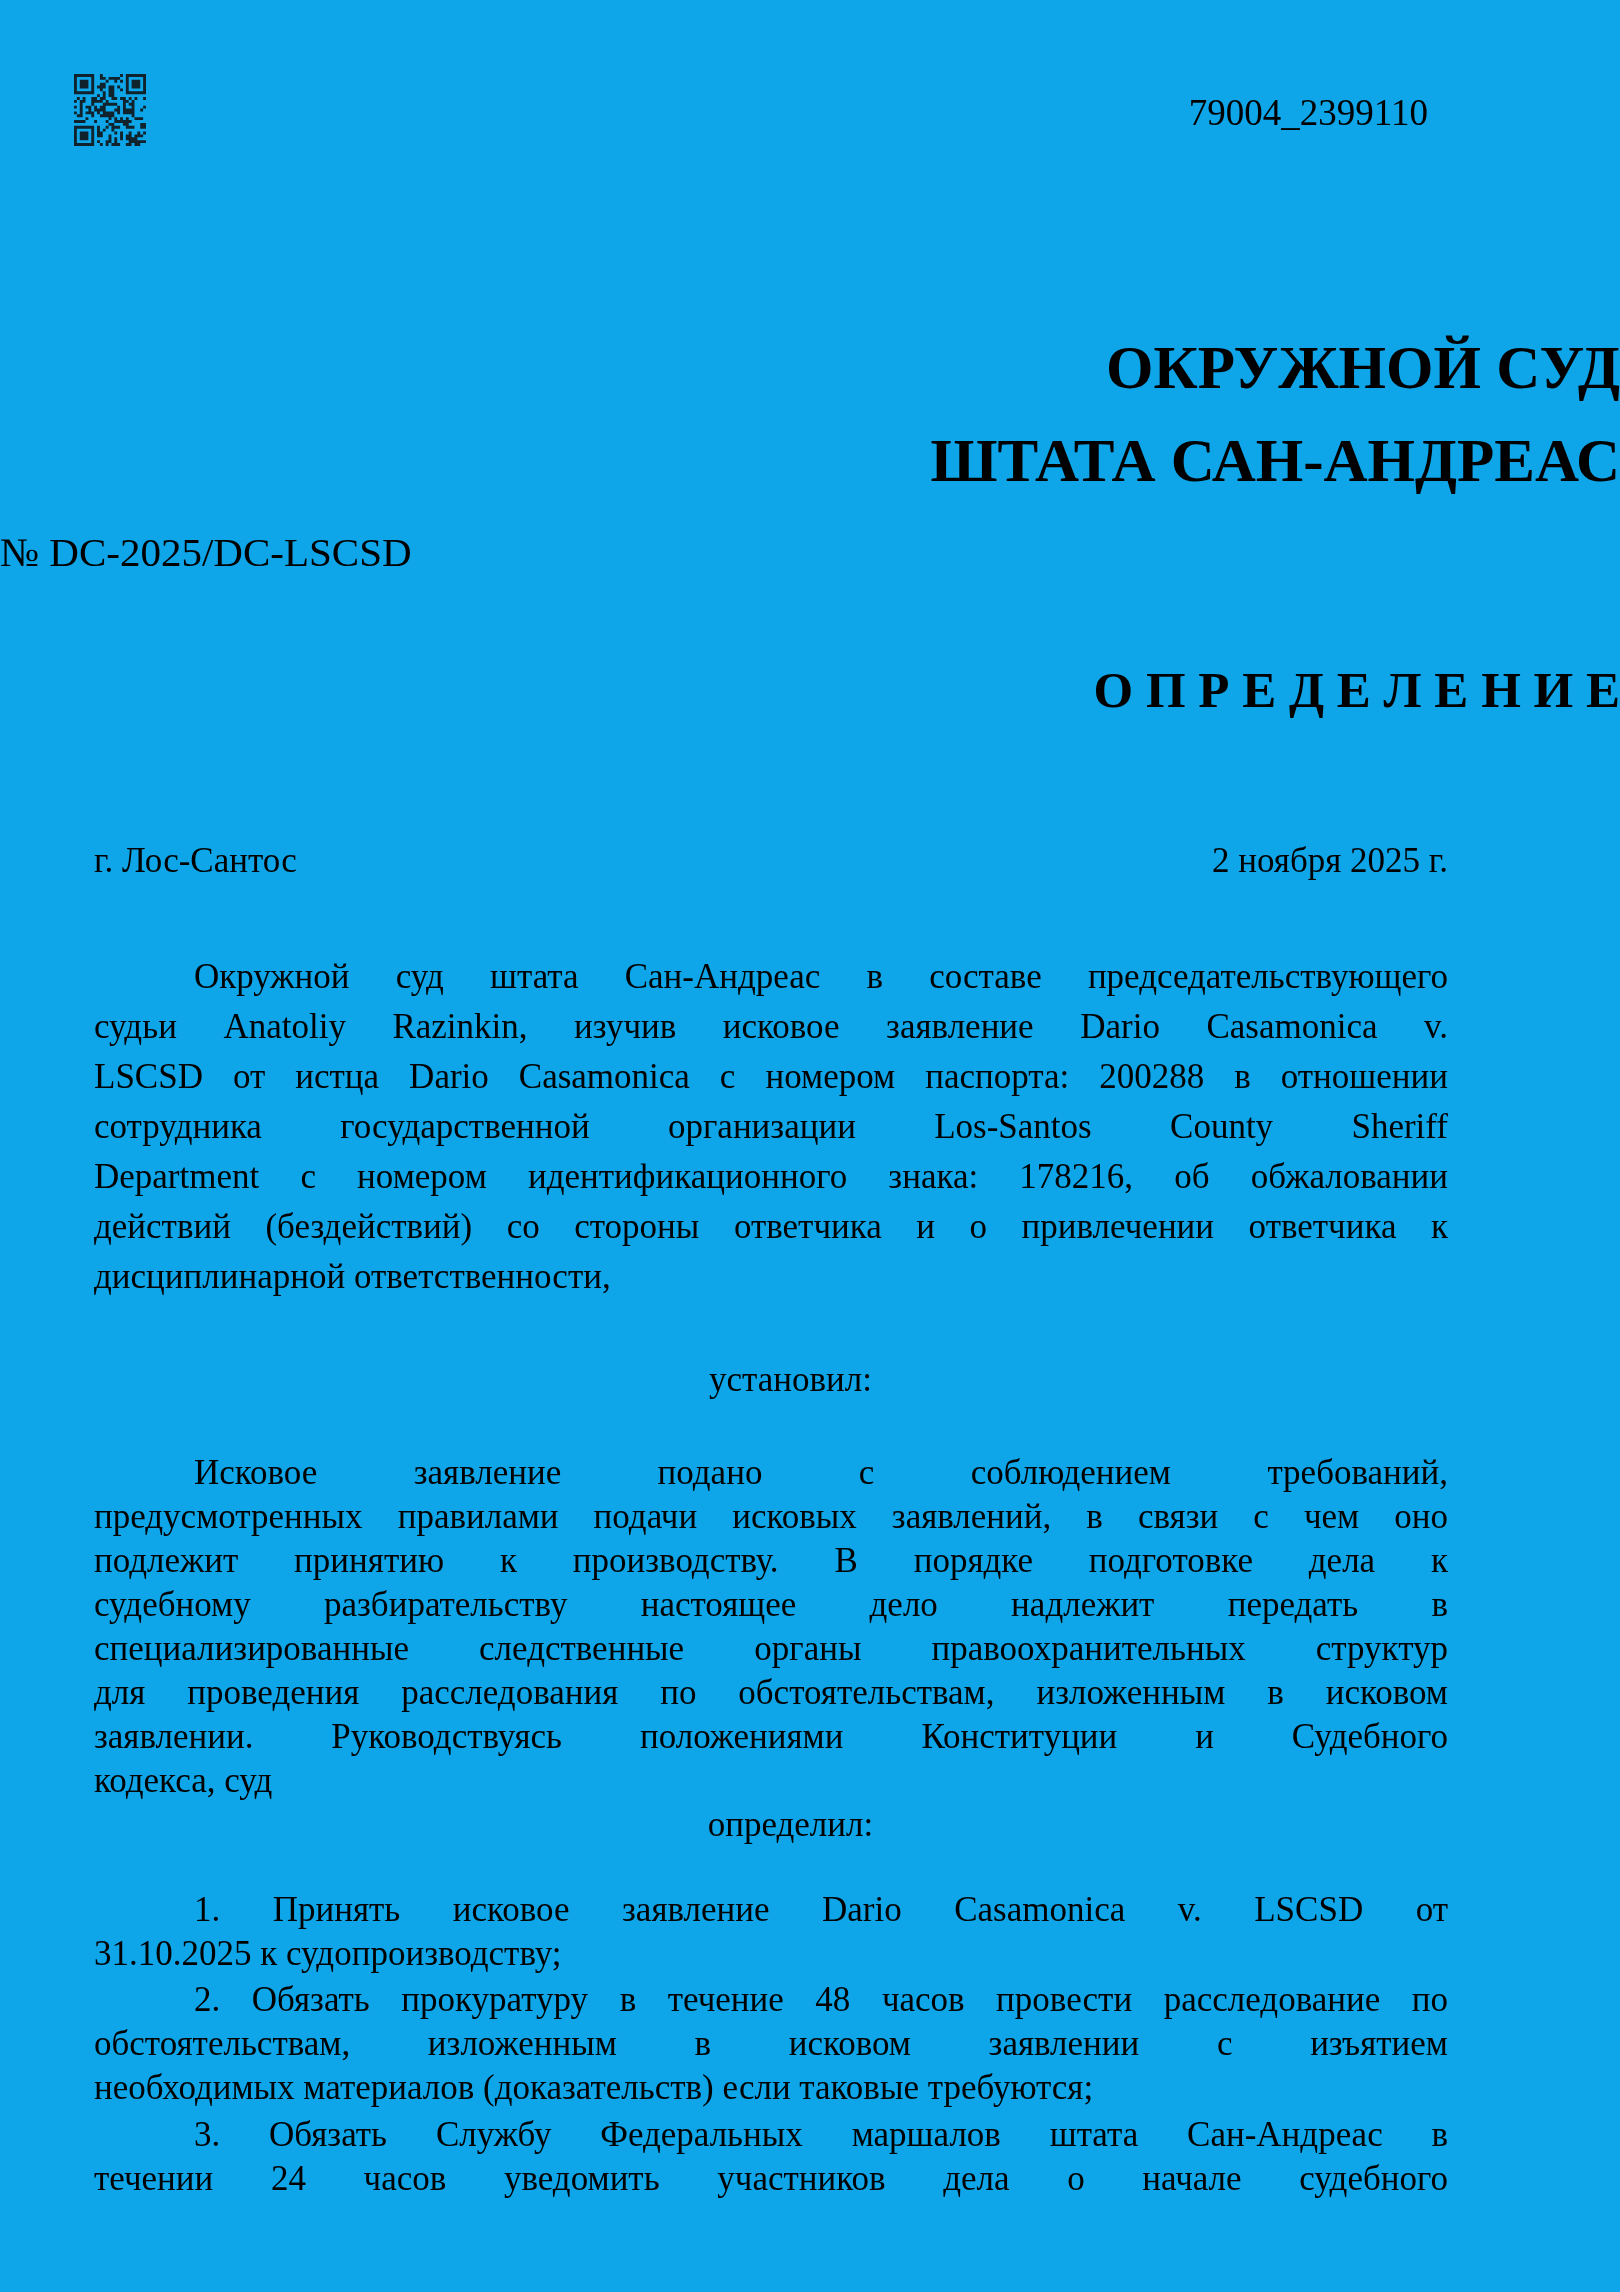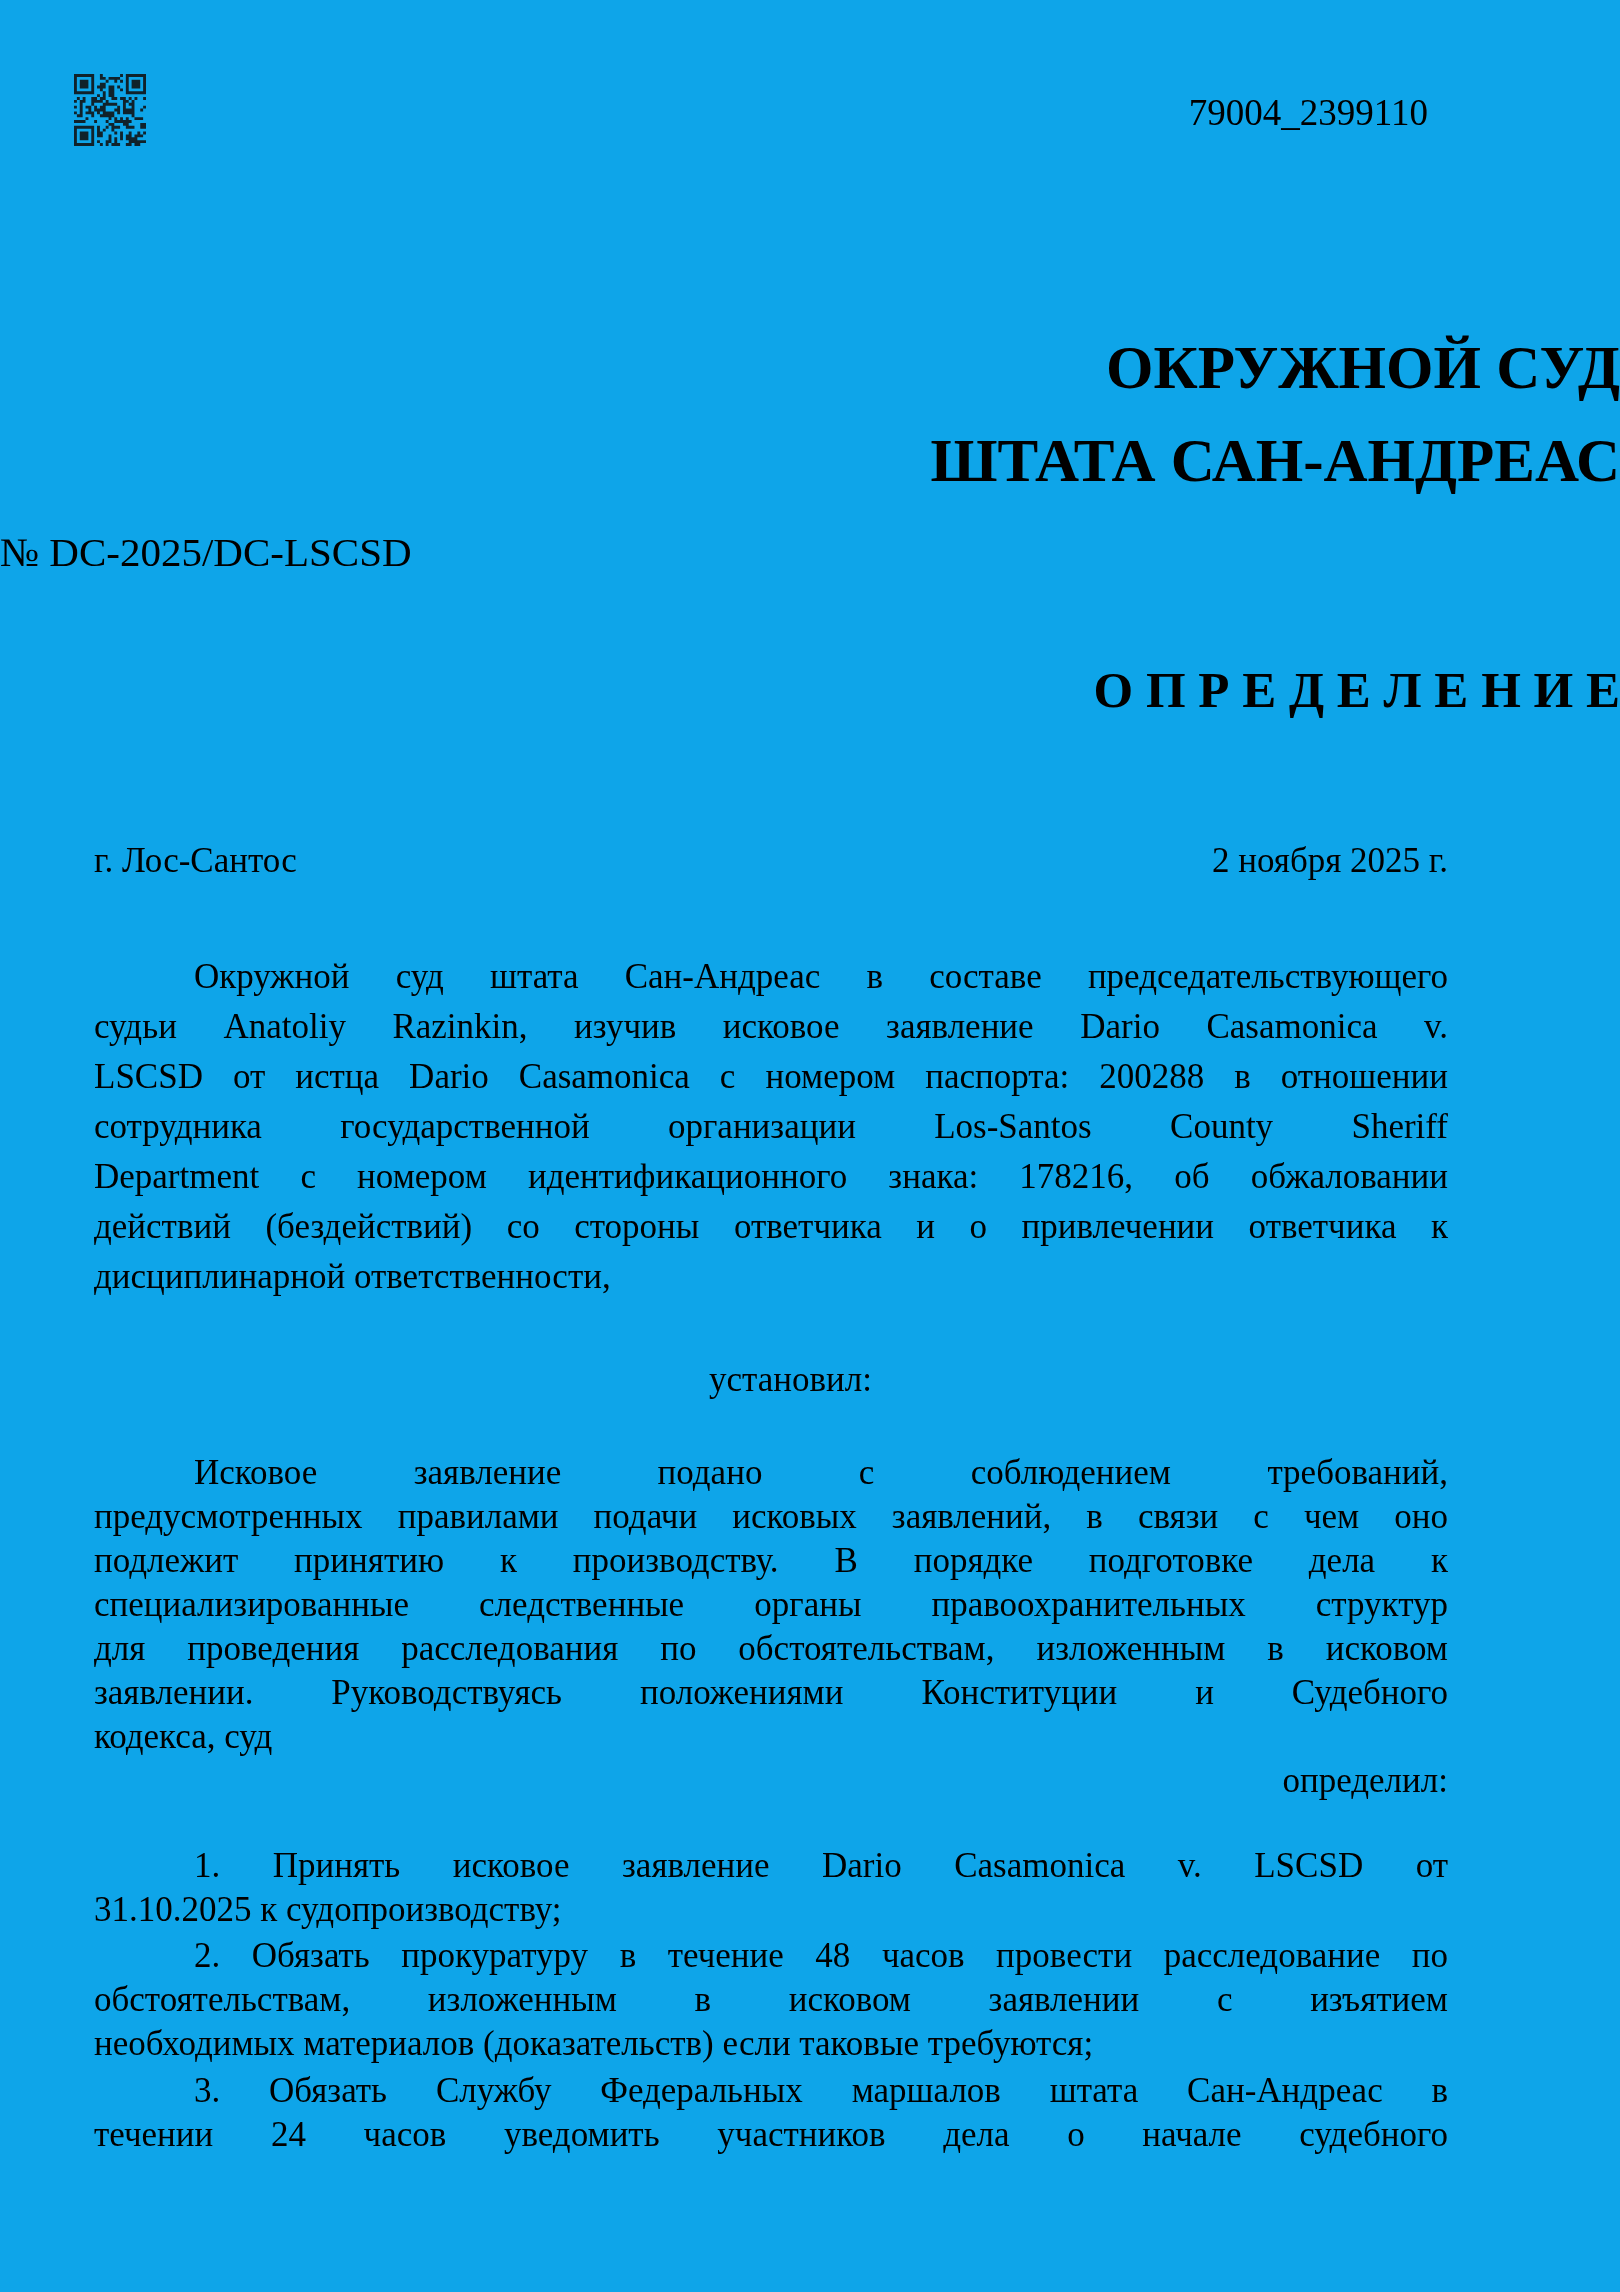--- a/index.html
+++ b/index.html
@@ -54,21 +54,21 @@
   .indent{text-indent:100px;}
   .p1 .line{line-height:50px;}
   .p2 .line,.order .line{line-height:44px;}
   .para-1{margin-top:69px;}
   .label-established{margin-top:56px;}
   .para-2{margin-top:49px;}
   .center-label{
     font-size:35px;line-height:44px;
     text-align:center;text-indent:39px;
   }
-  .label-ordered{margin-top:0;text-align:right;}
+  .label-ordered{margin-top:0;}
   .order-item-1{margin-top:41px;}
   .order-item-2{margin-top:2.9px;}
   .order-item-3{margin-top:2.9px;}
 </style>
 </head>
 <body>
 
 <div class="page">
 
   <div class="qr">
@@ -104,20 +104,21 @@
       <div class="line fill">действий (бездействий) со стороны ответчика и о привлечении ответчика к</div>
       <div class="line">дисциплинарной ответственности,</div>
     </div>
 
     <div class="center-label label-established">установил:</div>
 
     <div class="para-2 p2">
       <div class="line fill indent">Исковое заявление подано с соблюдением требований,</div>
       <div class="line fill">предусмотренных правилами подачи исковых заявлений, в связи с чем оно</div>
       <div class="line fill">подлежит принятию к производству. В порядке подготовке дела к</div>
+      <div class="line fill">судебному разбирательству настоящее дело надлежит передать в</div>
       <div class="line fill">специализированные следственные органы правоохранительных структур</div>
       <div class="line fill">для проведения расследования по обстоятельствам, изложенным в исковом</div>
       <div class="line fill">заявлении. Руководствуясь положениями Конституции и Судебного</div>
       <div class="line">кодекса, суд</div>
     </div>
 
     <div class="center-label label-ordered">определил:</div>
 
     <div class="order">
       <div class="order-item-1">

